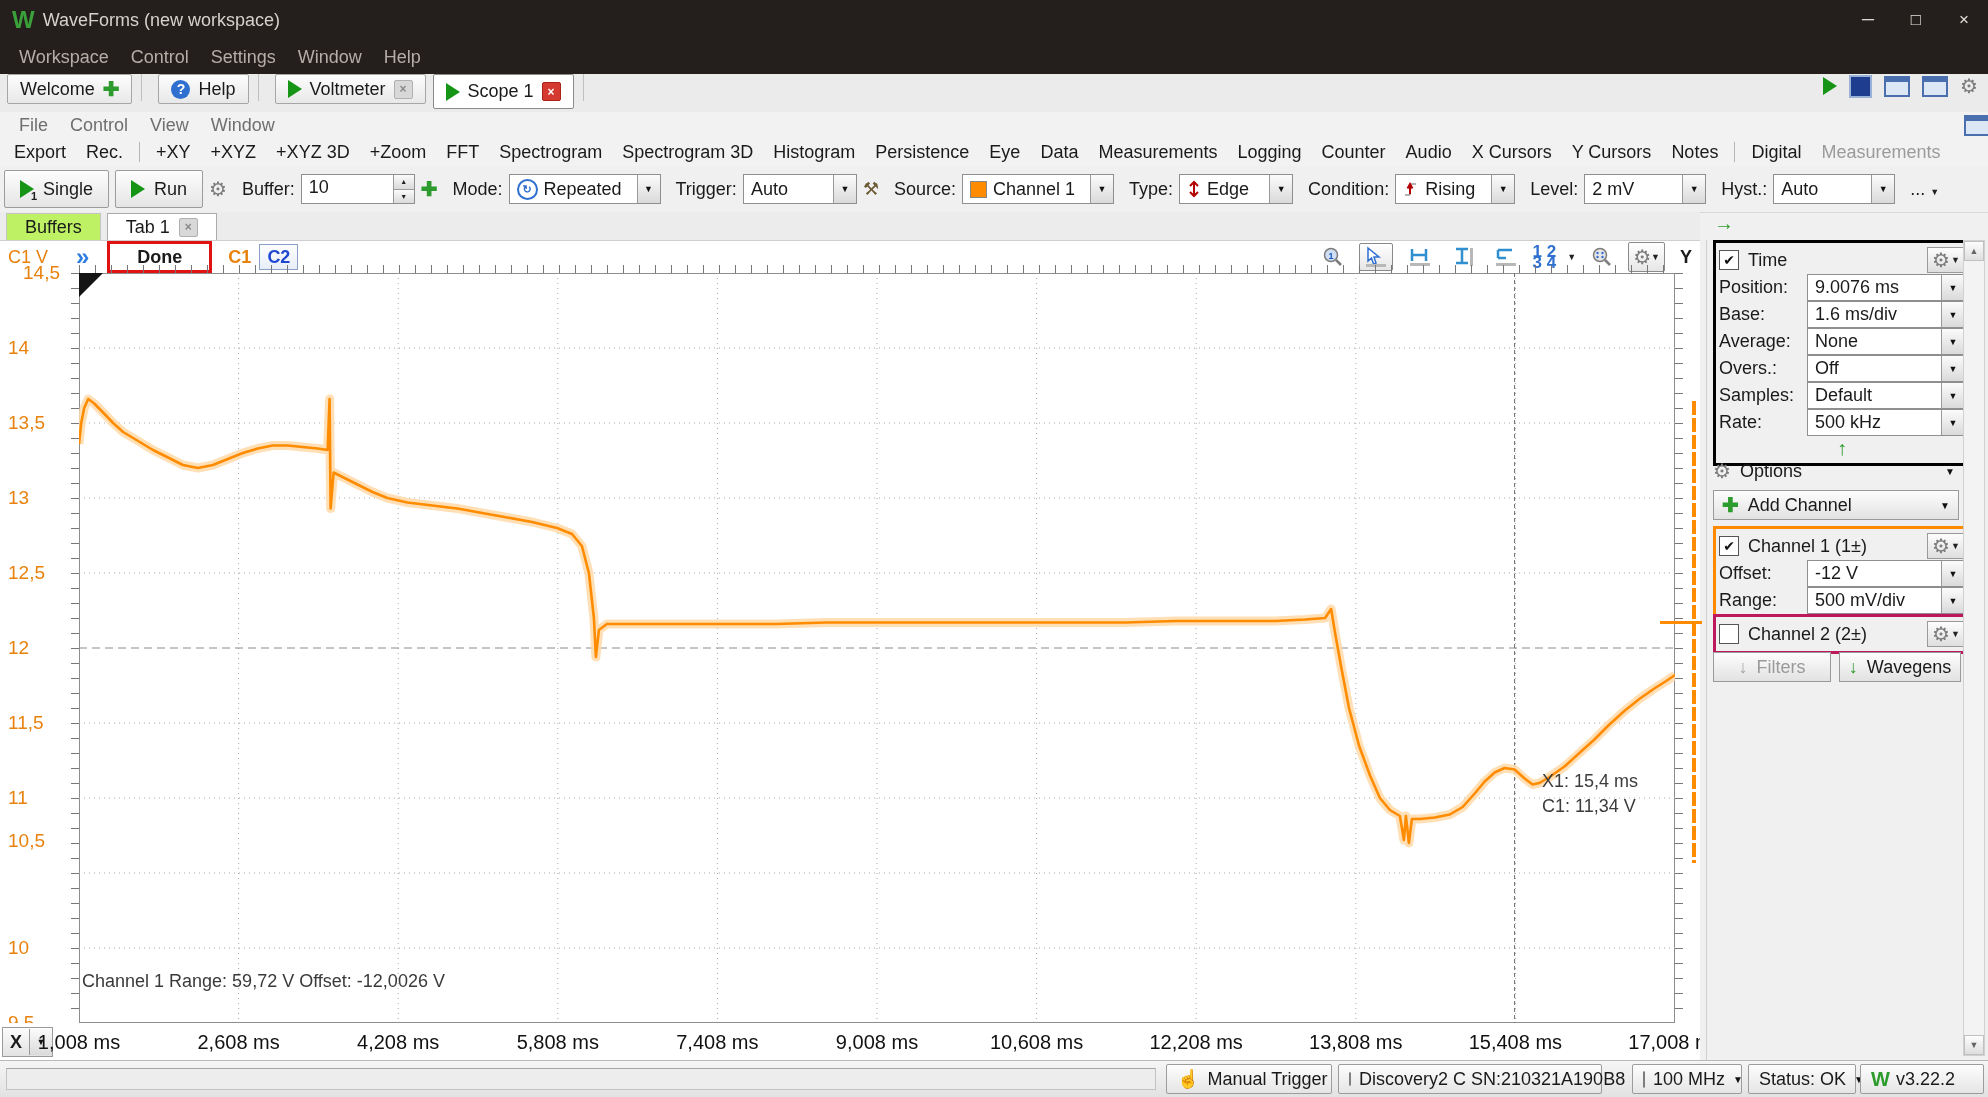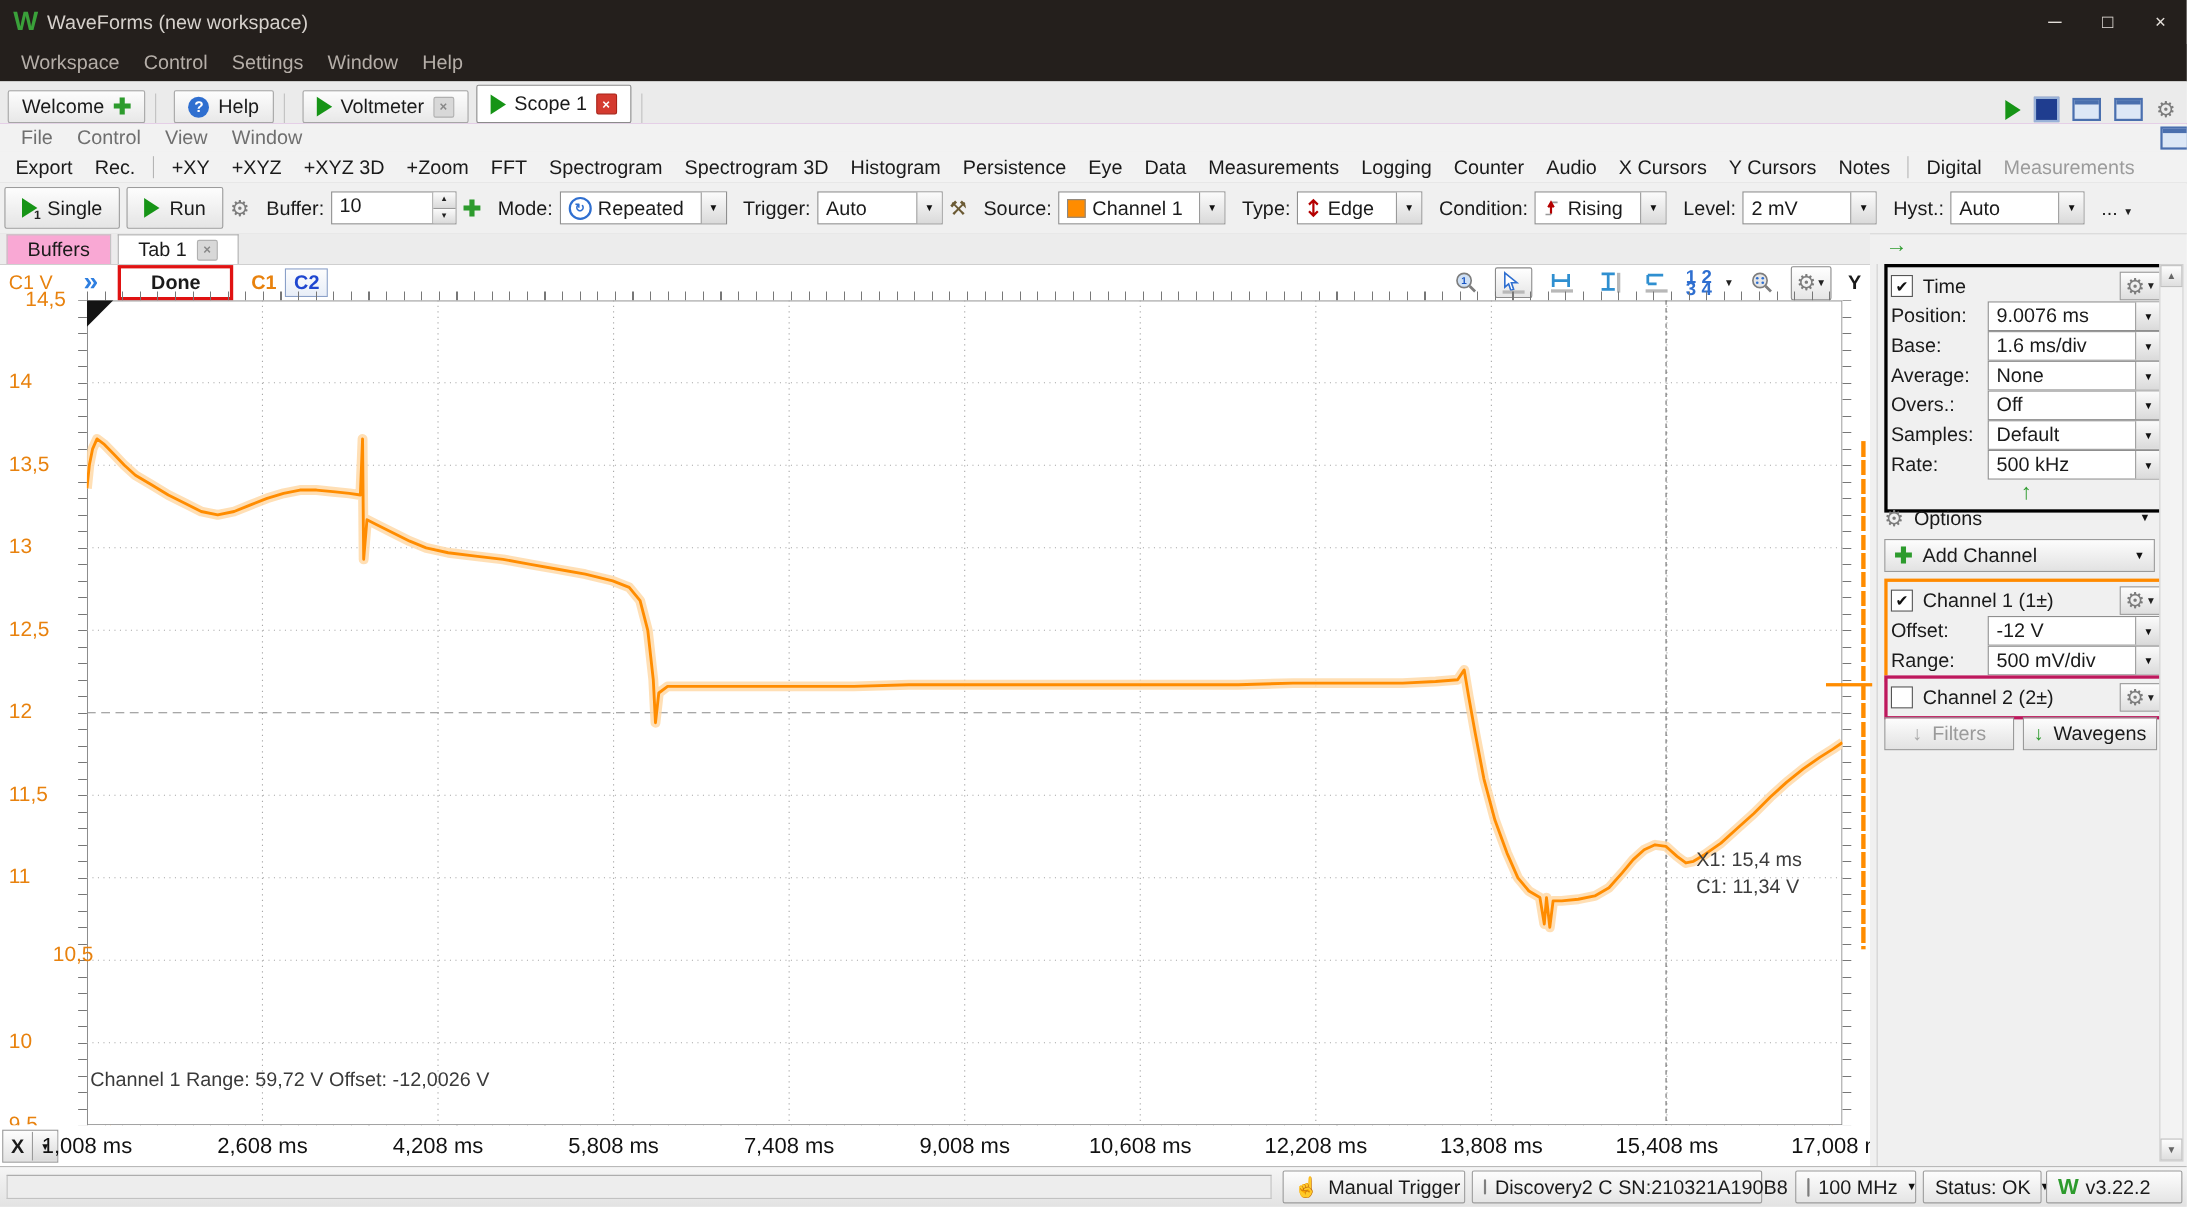--- a/index.html
+++ b/index.html
@@ -10,21 +10,21 @@
             display:flex;align-items:center;color:#d6d1cc;}
   .logo-w{color:#3aa13a;font-weight:bold;font-size:24px;margin:0 10px 0 12px;letter-spacing:-2px;}
   .winbtns{margin-left:auto;display:flex;}
   .winbtn{width:48px;height:40px;display:flex;align-items:center;justify-content:center;color:#e4dfda;font-size:17px;}
   
   .menubar{position:absolute;left:0;top:40px;width:100%;height:34px;background:#241f1c;
            display:flex;align-items:center;color:#b5aea8;padding-left:8px;}
   .mitem{padding:0 11px;}
   
   .tabrow{position:absolute;left:0;top:74px;width:100%;height:38px;background:#ebebeb;
-          border-bottom:1px solid #a21caf;display:flex;align-items:flex-end;}
+          border-bottom:1px solid #a21caf;display:flex;align-items:flex-start;}
   .apptab{height:28px;display:flex;align-items:center;gap:8px;padding:0 12px;
           background:linear-gradient(#fdfdfd,#e8e8e8);border:1px solid #a6a6a6;border-radius:2px;margin-left:7px;}
   .apptab.active{background:#fff;height:33px;border-color:#8b8b8b;}
   .tabsep{width:1px;height:27px;background:#c0c0c0;margin:0 9px;}
   .playtri{width:0;height:0;border-left:14px solid #169416;border-top:9px solid transparent;border-bottom:9px solid transparent;}
   .plus-g{color:#2d9b2d;font-weight:bold;font-size:20px;}
   .qmark{width:19px;height:19px;border-radius:50%;background:#2f6fd0;color:#fff;font-size:14px;font-weight:bold;
          display:flex;align-items:center;justify-content:center;}
   .closebox{width:17px;height:17px;border:1px solid #b0b0b0;border-radius:2px;background:#d8d8d8;color:#888;
             font-size:12px;font-weight:bold;display:flex;align-items:center;justify-content:center;}
@@ -63,21 +63,21 @@
   .sb + .sb{border-top:1px solid #9a9a9a;}
   .swatch{width:15px;height:15px;background:#ff8c00;border:1px solid #888;flex:none;}
   .single1{position:relative;}
   .single1 i{position:absolute;left:-3px;top:1px;font-style:normal;font-size:11px;font-weight:bold;color:#222;}
   .modecirc{width:17px;height:17px;border-radius:50%;border:2px solid #2f6fd0;color:#2f6fd0;font-size:11px;
             display:flex;align-items:center;justify-content:center;font-weight:bold;flex:none;}
   .hammer{color:#6b5a34;font-size:18px;}
   
   .buffertabs{position:absolute;left:0;top:212px;width:1700px;height:28px;background:#ececec;display:flex;align-items:flex-end;}
   .btab{height:26px;padding:0 18px;display:flex;align-items:center;gap:9px;border:1px solid #c4c4c4;
-        background:#f9a8d4;margin-left:6px;border-bottom:none;}
+        background:#bef264;margin-left:6px;border-bottom:none;}
   .btab.active{background:#fff;border-color:#adadad;}
   
   .scope{position:absolute;left:0;top:240px;width:1700px;height:820px;background:#fff;border-top:1px solid #cfcfcf;}
   .scopeheader{position:absolute;left:0;top:0;width:100%;height:32px;display:flex;align-items:center;background:#fff;}
   .c1v{color:#e8820e;margin-left:8px;width:52px;}
   .chev{color:#2f7fe0;font-weight:bold;font-size:24px;margin-left:16px;}
   .donebox{border:3px solid #e01212;background:#fff;font-weight:bold;padding:0 27px;height:26px;
            display:flex;align-items:center;margin-left:18px;}
   .c1lbl{color:#e8820e;font-weight:bold;margin-left:16px;}
   .c2box{border:1px solid #8aa0c8;background:linear-gradient(#fdfdfd,#e8eef8);color:#1f47d0;font-weight:bold;
@@ -425,21 +425,21 @@
 
   <div id="ylabels">
       <div class="ylab" style="top: 21px; margin-left: 15px;">14,5</div>
       <div class="ylab" style="top: 96px;">14</div>
       <div class="ylab" style="top: 171px;">13,5</div>
       <div class="ylab" style="top: 246px;">13</div>
       <div class="ylab" style="top: 321px;">12,5</div>
       <div class="ylab" style="top: 396px;">12</div>
       <div class="ylab" style="top: 471px;">11,5</div>
       <div class="ylab" style="top: 546px;">11</div>
-      <div class="ylab" style="top: 617px; margin-left: 40px;">10,5</div>
+      <div class="ylab" style="top: 589px;">10,5</div>
       <div class="ylab" style="top: 696px;">10</div>
       <div class="ylab" style="top: 771px;">9,5</div>
     </div>
   <div class="cursor-annot">
     <div>X1: 15,4 ms</div>
     <div>C1: 11,34 V</div>
   </div>
   <div class="plot-footer">Channel 1  Range: 59,72 V  Offset: -12,0026 V</div>
   <div class="range-ind"></div>
   <div class="offs-tick"></div>

